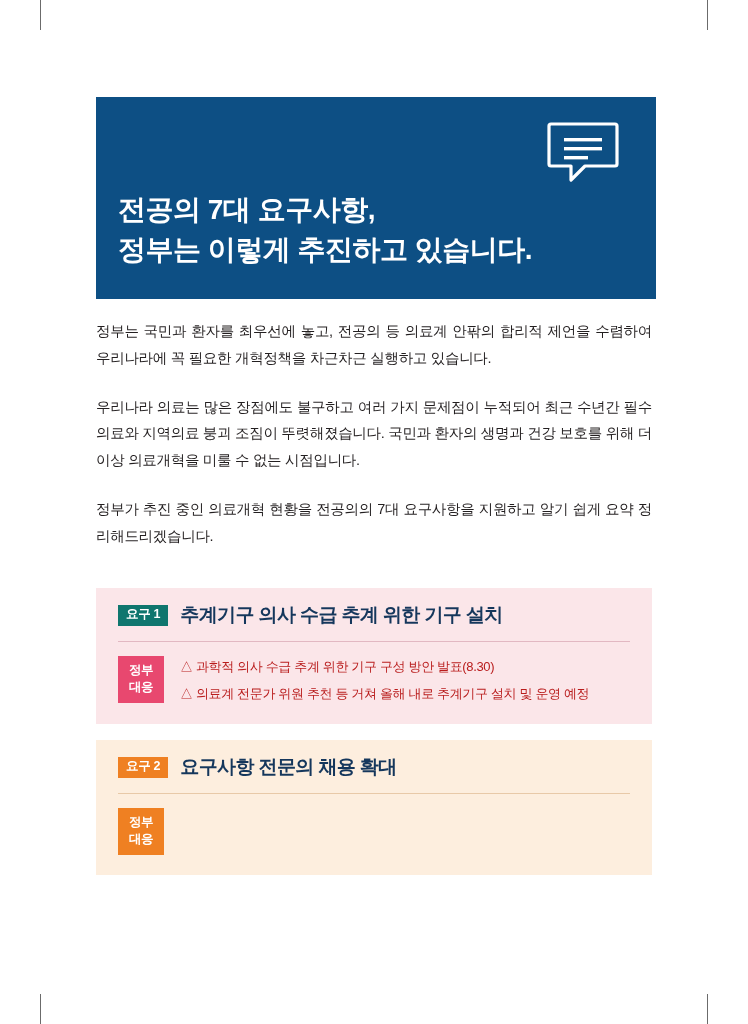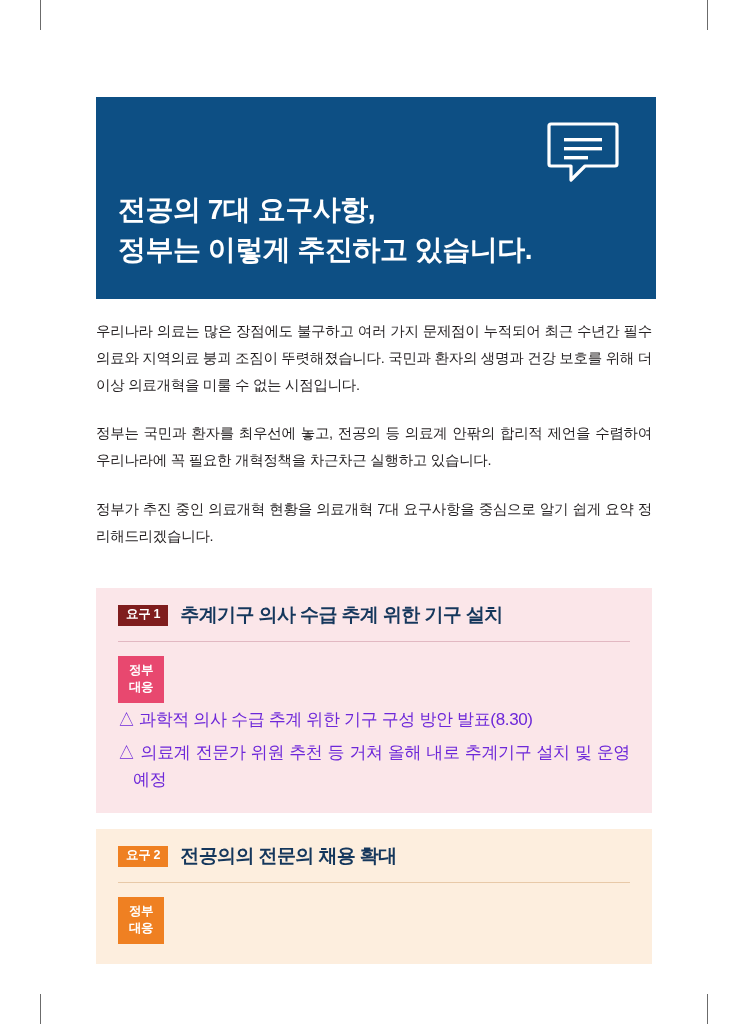--- a/index.html
+++ b/index.html
@@ -82,21 +82,21 @@
   }
   .badge {
     color: #ffffff;
     font-size: 12.5px;
     font-weight: bold;
     padding: 3px 8px 4px 8px;
     letter-spacing: -0.3px;
     white-space: nowrap;
     line-height: 1.1;
   }
-  .badge.pink { background: #7f1d1d; }
+  .badge.pink { background: #0f766e; }
   .badge.orange { background: #ef8022; text-align: right; }
 
   .card-title {
     font-size: 19px;
     font-weight: bold;
     letter-spacing: -0.6px;
     line-height: 1.2;
   }
   .card-title.pink { color: #15375c; }
   .card-title.peach { color: #15375c; }
@@ -104,42 +104,41 @@
   .divider {
     height: 1px;
     margin: 14px 0 14px 0;
     background: #e2b8c2;
   }
   .divider.peach { background: #e8c9a8; }
 
   .card-body {
     display: flex;
     align-items: flex-start;
-    gap: 2px;
-    flex-direction: column;
+    gap: 16px;
   }
   .resp-badge {
     flex: 0 0 auto;
     color: #ffffff;
     font-size: 12.5px;
     font-weight: bold;
     line-height: 1.35;
     text-align: center;
     padding: 6px 8px 7px 8px;
     width: 46px;
     letter-spacing: -0.5px;
     white-space: pre-line;
   }
   .resp-badge.pink { background: #e8486f; }
   .resp-badge.orange { background: #ef8022; }
 
   .bullets { flex: 1 1 auto; padding-top: 1px; }
   .bullet {
-    font-size: 17px;
-    color: #6d28d9;
+    font-size: 13px;
+    color: #b91c1c;
     line-height: 1.6;
     letter-spacing: -0.35px;
     margin-bottom: 6px;
     text-indent: -15px;
     padding-left: 15px;
     text-align: justify;
   }
   .bullet:last-child { margin-bottom: 0; }
 </style>
 </head>
@@ -159,23 +158,23 @@
         <rect x="17" y="16" width="38" height="3.4" fill="#ffffff"></rect>
         <rect x="17" y="25" width="38" height="3.4" fill="#ffffff"></rect>
         <rect x="17" y="34" width="24" height="3.4" fill="#ffffff"></rect>
       </svg>
     </div>
     <div class="banner-title">전공의 7대 요구사항,
 정부는 이렇게 추진하고 있습니다.</div>
   </div>
 
   <div class="intro">
+    <p>정부는 국민과 환자를 최우선에 놓고, 전공의 등 의료계 안팎의 합리적 제언을 수렴하여 우리나라에 꼭 필요한 개혁정책을 차근차근 실행하고 있습니다.</p>
     <p>우리나라 의료는 많은 장점에도 불구하고 여러 가지 문제점이 누적되어 최근 수년간 필수의료와 지역의료 붕괴 조짐이 뚜렷해졌습니다. 국민과 환자의 생명과 건강 보호를 위해 더 이상 의료개혁을 미룰 수 없는 시점입니다.</p>
-    <p>정부는 국민과 환자를 최우선에 놓고, 전공의 등 의료계 안팎의 합리적 제언을 수렴하여 우리나라에 꼭 필요한 개혁정책을 차근차근 실행하고 있습니다.</p>
-    <p>정부가 추진 중인 의료개혁 현황을 의료개혁 7대 요구사항을 중심으로 알기 쉽게 요약 정리해드리겠습니다.</p>
+    <p>정부가 추진 중인 의료개혁 현황을 전공의의 7대 요구사항을 지원하고 알기 쉽게 요약 정리해드리겠습니다.</p>
   </div>
 
   <div class="cards">
 
     <div class="card pink">
       <div class="card-head">
         <span class="badge pink">요구 1</span>
         <span class="card-title pink">추계기구 의사 수급 추계 위한 기구 설치</span>
       </div>
       <div class="divider"></div>
@@ -185,21 +184,21 @@
         <div class="bullets">
           <div class="bullet">△ 과학적 의사 수급 추계 위한 기구 구성 방안 발표(8.30)</div>
           <div class="bullet">△ 의료계 전문가 위원 추천 등 거쳐 올해 내로 추계기구 설치 및 운영 예정</div>
         </div>
       </div>
     </div>
 
     <div class="card peach">
       <div class="card-head">
         <span class="badge orange">요구 2</span>
-        <span class="card-title peach">전공의의 전문의 채용 확대</span>
+        <span class="card-title peach">요구사항 전문의 채용 확대</span>
       </div>
       <div class="divider peach"></div>
       <div class="card-body">
         <div class="resp-badge orange">정부
 대응</div>
       </div>
     </div>
 
   </div>
 </div>

